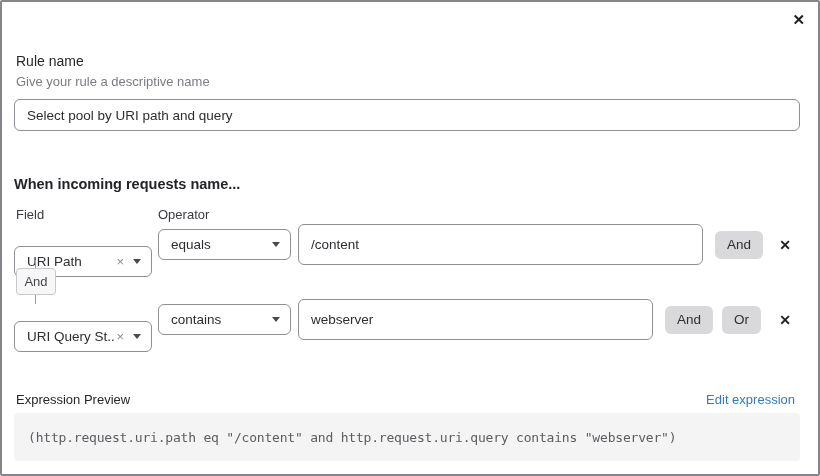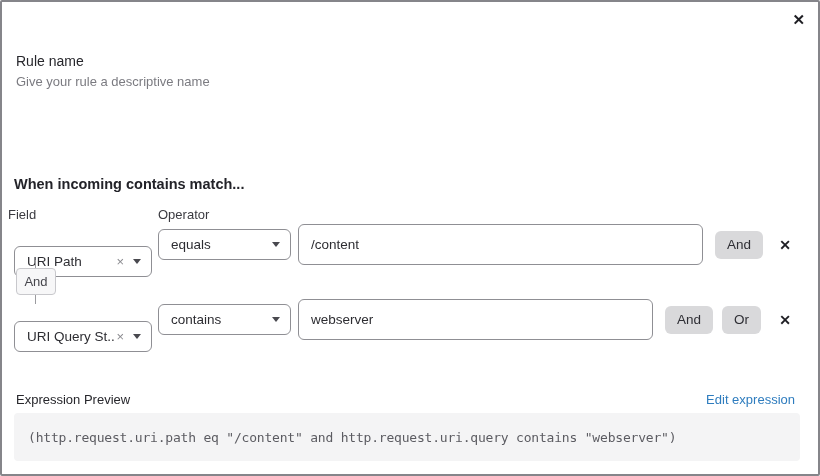--- a/index.html
+++ b/index.html
@@ -92,24 +92,27 @@
 </style>
 </head>
 <body>
 
 <div class="dialog">
 
   <button class="abs close-btn">✕</button>
 
   <div class="abs section-label" style="left:14px; top:51px;">Rule name</div>
   <div class="abs hint" style="left:14px; top:72px;">Give your rule a descriptive name</div>
+  <div class="abs" style="left:12px; top:97px; width:786px;">
+    <input class="text-input" type="text" value="Select pool by URI path and query" style="">
+  </div>
 
-  <div class="abs heading" style="left:12px; top:174px;">When incoming contains match...</div>
+  <div class="abs heading" style="left:12px; top:174px;">When incoming requests name...</div>
 
-  <div class="abs col-label" style="left:6px; top:205px;">Field</div>
+  <div class="abs col-label" style="left:14px; top:205px;">Field</div>
   <div class="abs col-label" style="left:156px; top:205px;">Operator</div>
   <div class="abs col-label" style="left:297px; top:205px;margin-top:28px;">Value</div>
 
   <div class="abs cond-row" style="top:227px;">
     <div class="select w-field">
       <span class="sel-value">URI Path</span>
       <span class="spacer"></span>
       <span class="clear-x">×</span>
       <span class="caret"></span>
     </div>

